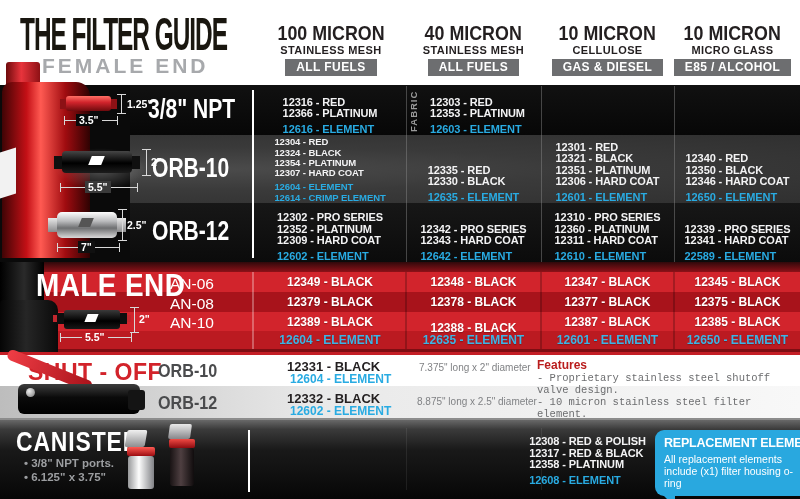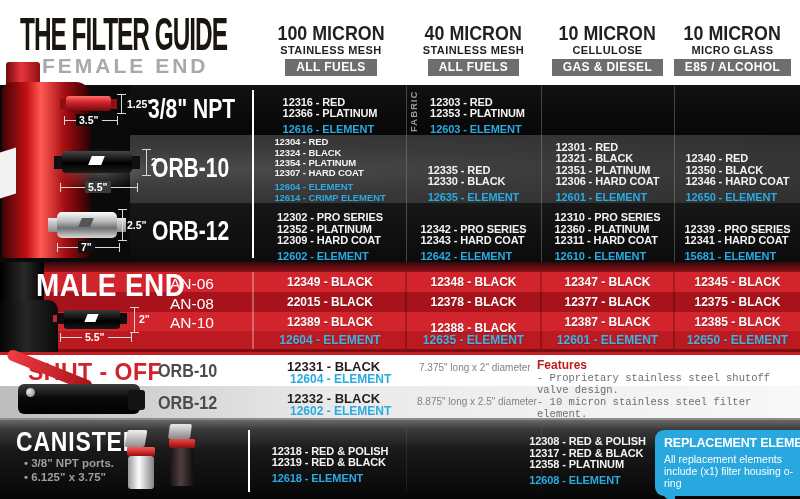--- a/index.html
+++ b/index.html
@@ -209,21 +209,21 @@
       <span class="part">12310 - PRO SERIES</span>
       <span class="part">12360 - PLATINUM</span>
       <span class="part">12311 - HARD COAT</span>
       <span class="part elem gap">12610 - ELEMENT</span>
     </div>
   </div>
   <div class="cell" style="left:675px;top:203px;width:125px;height:59px;">
     <div class="cellbox">
       <span class="part">12339 - PRO SERIES</span>
       <span class="part">12341 - HARD COAT</span>
-      <span class="part elem gap">15681 - ELEMENT</span>
+      <span class="part elem gap">22589 - ELEMENT</span>
     </div>
   </div>
 
   <div class="abs" style="left:0;top:262px;width:800px;height:10px;background:linear-gradient(180deg,#30090b 0%,#8e1118 100%);"></div>
   <div class="abs" style="left:0;top:272px;width:800px;height:20px;background:#d2242c;"></div>
   <div class="abs" style="left:0;top:292px;width:800px;height:20px;background:#a8131b;"></div>
   <div class="abs" style="left:0;top:312px;width:800px;height:19px;background:#d2242c;"></div>
   <div class="abs" style="left:0;top:331px;width:800px;height:18px;background:#bb1a21;"></div>
   <div class="abs" style="left:0;top:349px;width:800px;height:3px;background:#7e0e13;"></div>
 
@@ -258,21 +258,21 @@
   <div class="mcell" style="left:407px;top:272px;width:133px;height:20px;">
       <span>12348 - BLACK</span>
     </div>
   <div class="mcell" style="left:542px;top:272px;width:131px;height:20px;">
       <span>12347 - BLACK</span>
     </div>
   <div class="mcell" style="left:675px;top:272px;width:125px;height:20px;">
       <span>12345 - BLACK</span>
     </div>
   <div class="mcell" style="left:255px;top:292px;width:150px;height:20px;">
-      <span>22015 - BLACK</span>
+      <span>12379 - BLACK</span>
     </div>
   <div class="mcell" style="left:407px;top:292px;width:133px;height:20px;">
       <span>12378 - BLACK</span>
     </div>
   <div class="mcell" style="left:542px;top:292px;width:131px;height:20px;">
       <span>12377 - BLACK</span>
     </div>
   <div class="mcell" style="left:675px;top:292px;width:125px;height:20px;">
       <span>12375 - BLACK</span>
     </div>
@@ -343,27 +343,20 @@
   <div class="abs" style="left:127px;top:447px;width:28px;height:9px;background:linear-gradient(180deg,#ff5a52,#9c0c11);border-radius:2px;"></div>
   <div class="abs" style="left:128px;top:456px;width:26px;height:33px;background:linear-gradient(90deg,#97989a 0%,#fdfdfd 42%,#818286 100%);border-radius:3px;"></div>
   <div class="abs" style="left:169px;top:424px;width:22px;height:15px;background:linear-gradient(180deg,#e9e9e9,#86868a);transform:skewX(-8deg);border-radius:2px;"></div>
   <div class="abs" style="left:169px;top:439px;width:26px;height:9px;background:linear-gradient(180deg,#f04a44,#8e0b10);border-radius:2px;"></div>
   <div class="abs" style="left:170px;top:448px;width:24px;height:38px;background:linear-gradient(90deg,#191314 0%,#4e3f41 45%,#100c0d 100%);border-radius:3px;"></div>
 
   <div class="vsep" style="left:248px;top:430px;height:62px;"></div>
   <div class="abs" style="left:406px;top:428px;width:1px;height:62px;background:rgba(255,255,255,.08);"></div>
   <div class="abs" style="left:541px;top:428px;width:1px;height:62px;background:rgba(255,255,255,.08);"></div>
 
-  <div class="cell" style="left:255px;top:424px;width:150px;height:60px;">
-    <div class="cellbox">
-      <span class="part">12318 - RED &amp; POLISH</span>
-      <span class="part">12319 - RED &amp; BLACK</span>
-      <span class="part elem gap">12618 - ELEMENT</span>
-    </div>
-  </div>
   <div class="cell" style="left:520px;top:424px;width:135px;height:62px;">
     <div class="cellbox">
       <span class="part">12308 - RED &amp; POLISH</span>
       <span class="part">12317 - RED &amp; BLACK</span>
       <span class="part">12358 - PLATINUM</span>
       <span class="part elem gap">12608 - ELEMENT</span>
     </div>
   </div>
 
   <div class="repl-box">

